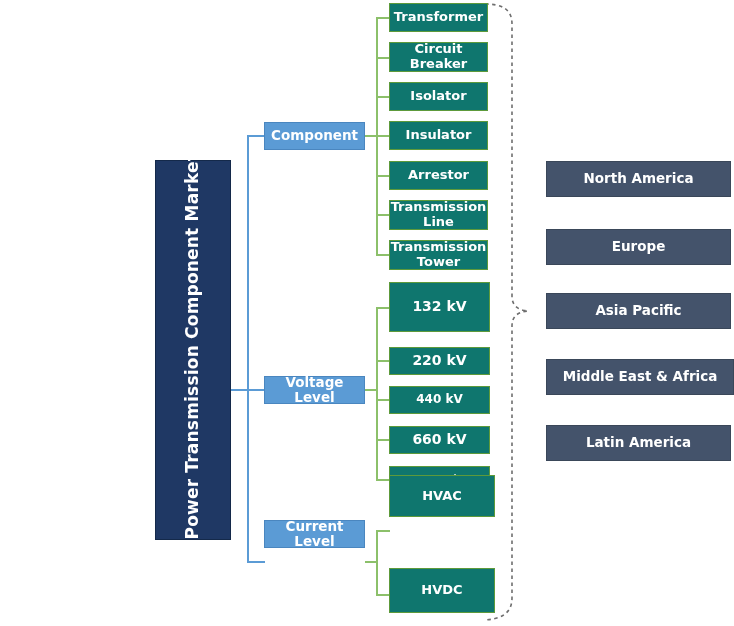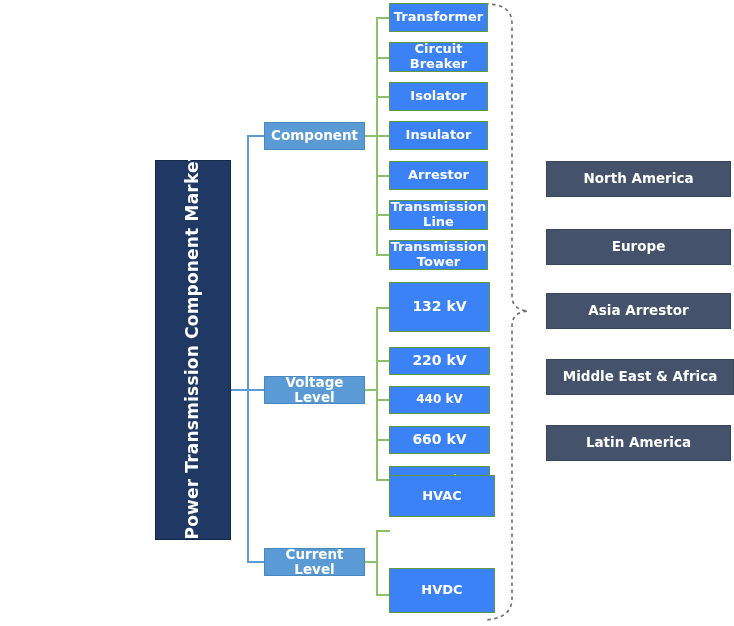--- a/index.html
+++ b/index.html
@@ -53,21 +53,21 @@
     border: 1px solid #4a86bf;
     font-size: 13.5px;
     font-weight: bold;
     left: 264px;
     width: 101px;
     height: 28px;
   }
 
   
   .leaf-box {
-    background: #3b82f6;
+    background: #0f766e;
     border: 1px solid #5d9a3b;
     font-size: 13px;
     font-weight: bold;
     left: 389px;
     text-align: center;
   }
   .leaf-box.light {
     font-weight: normal;
     font-size: 13px;
   }
@@ -142,21 +142,21 @@
   <div class="box" id="root-box">
     <span class="vtext">Power Transmission Component Market</span>
   </div>
 
   <div class="box seg-box" style="top:122px;text-align:center;">
     <span>Component</span>
   </div>
   <div class="box seg-box" style="top:376px;">
     <span>Voltage Level</span>
   </div>
-  <div class="box seg-box" style="top:548px;">
+  <div class="box seg-box" style="top:520px;">
     <span>Current Level</span>
   </div>
 
   <div class="box leaf-box" style="top:3px; width:99px; height:29px;">
     <span>Transformer</span>
   </div>
   <div class="box leaf-box" style="top:42px; width:99px; height:30px;">
     <span>Circuit Breaker</span>
   </div>
   <div class="box leaf-box" style="top:82px; width:99px; height:29px;">
@@ -198,21 +198,21 @@
     <span>HVDC</span>
   </div>
 
   <div class="box region-box" style="top:161px; width:185px;">
     <span>North America</span>
   </div>
   <div class="box region-box" style="top:229px; width:185px;">
     <span>Europe</span>
   </div>
   <div class="box region-box" style="top:293px; width:185px;">
-    <span>Asia Arrestor</span>
+    <span>Asia Pacific</span>
   </div>
   <div class="box region-box" style="top:359px; width:188px;">
     <span>Middle East &amp; Africa</span>
   </div>
   <div class="box region-box" style="top:425px; width:185px;">
     <span>Latin America</span>
   </div>
 
 </div>
 

